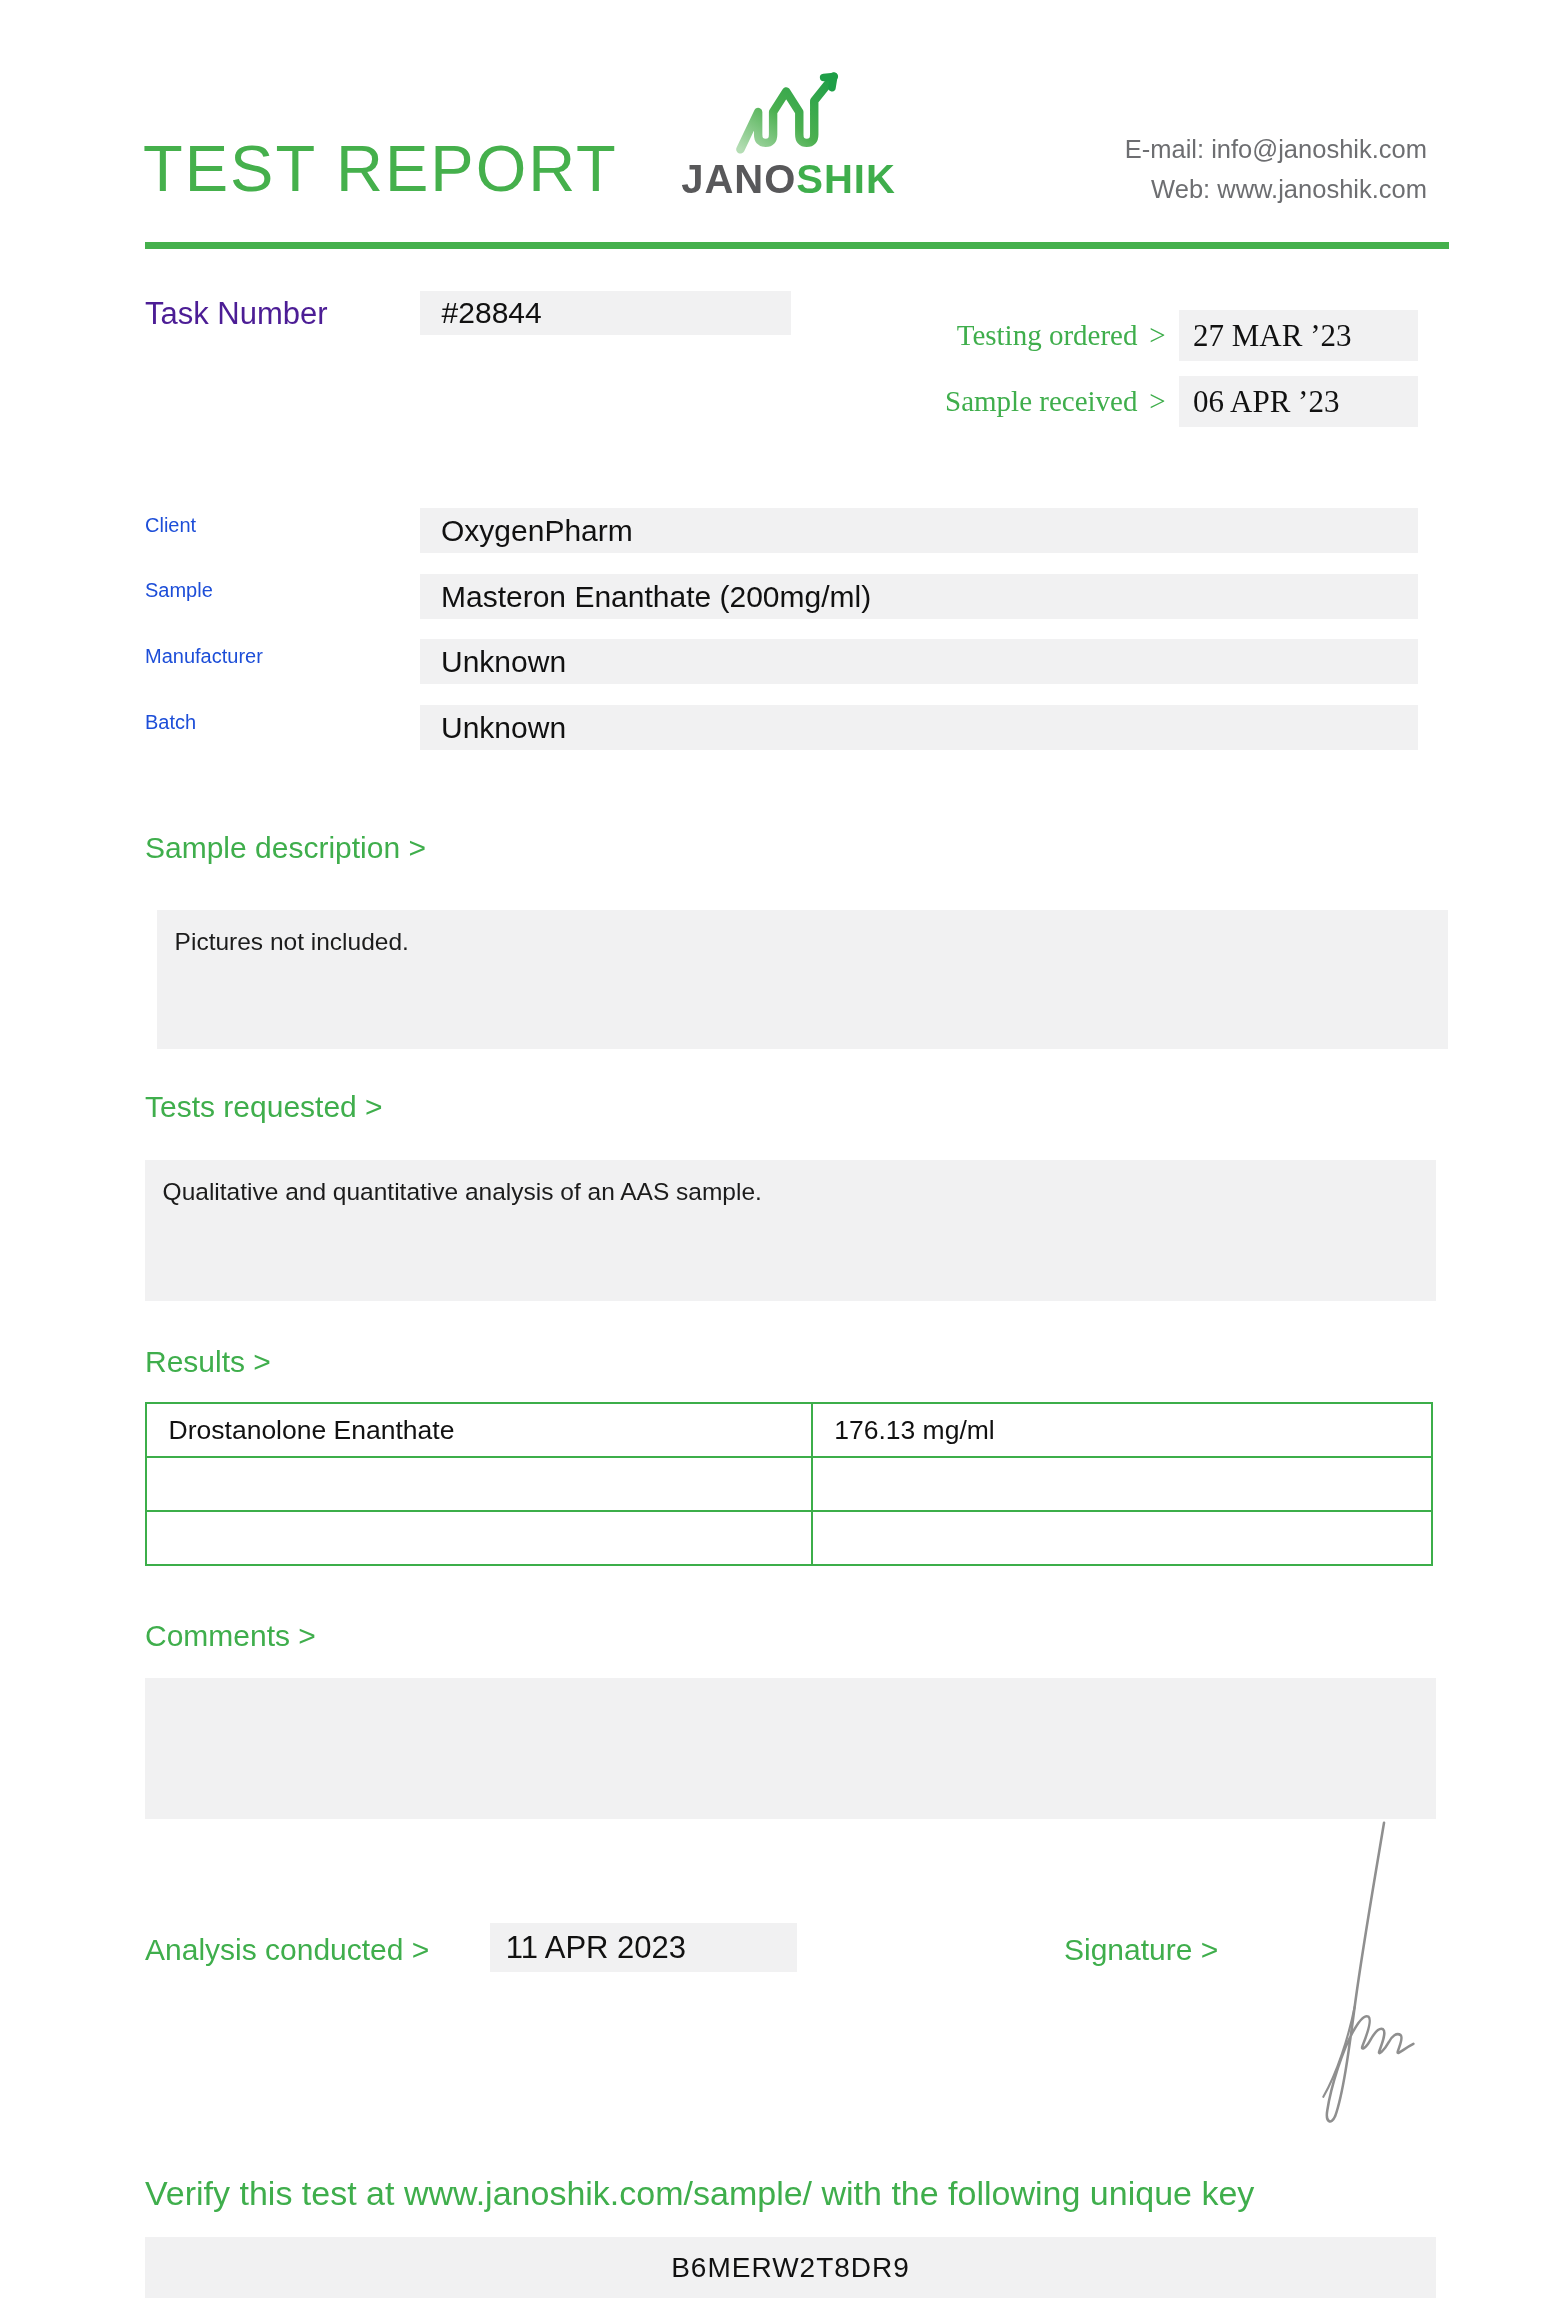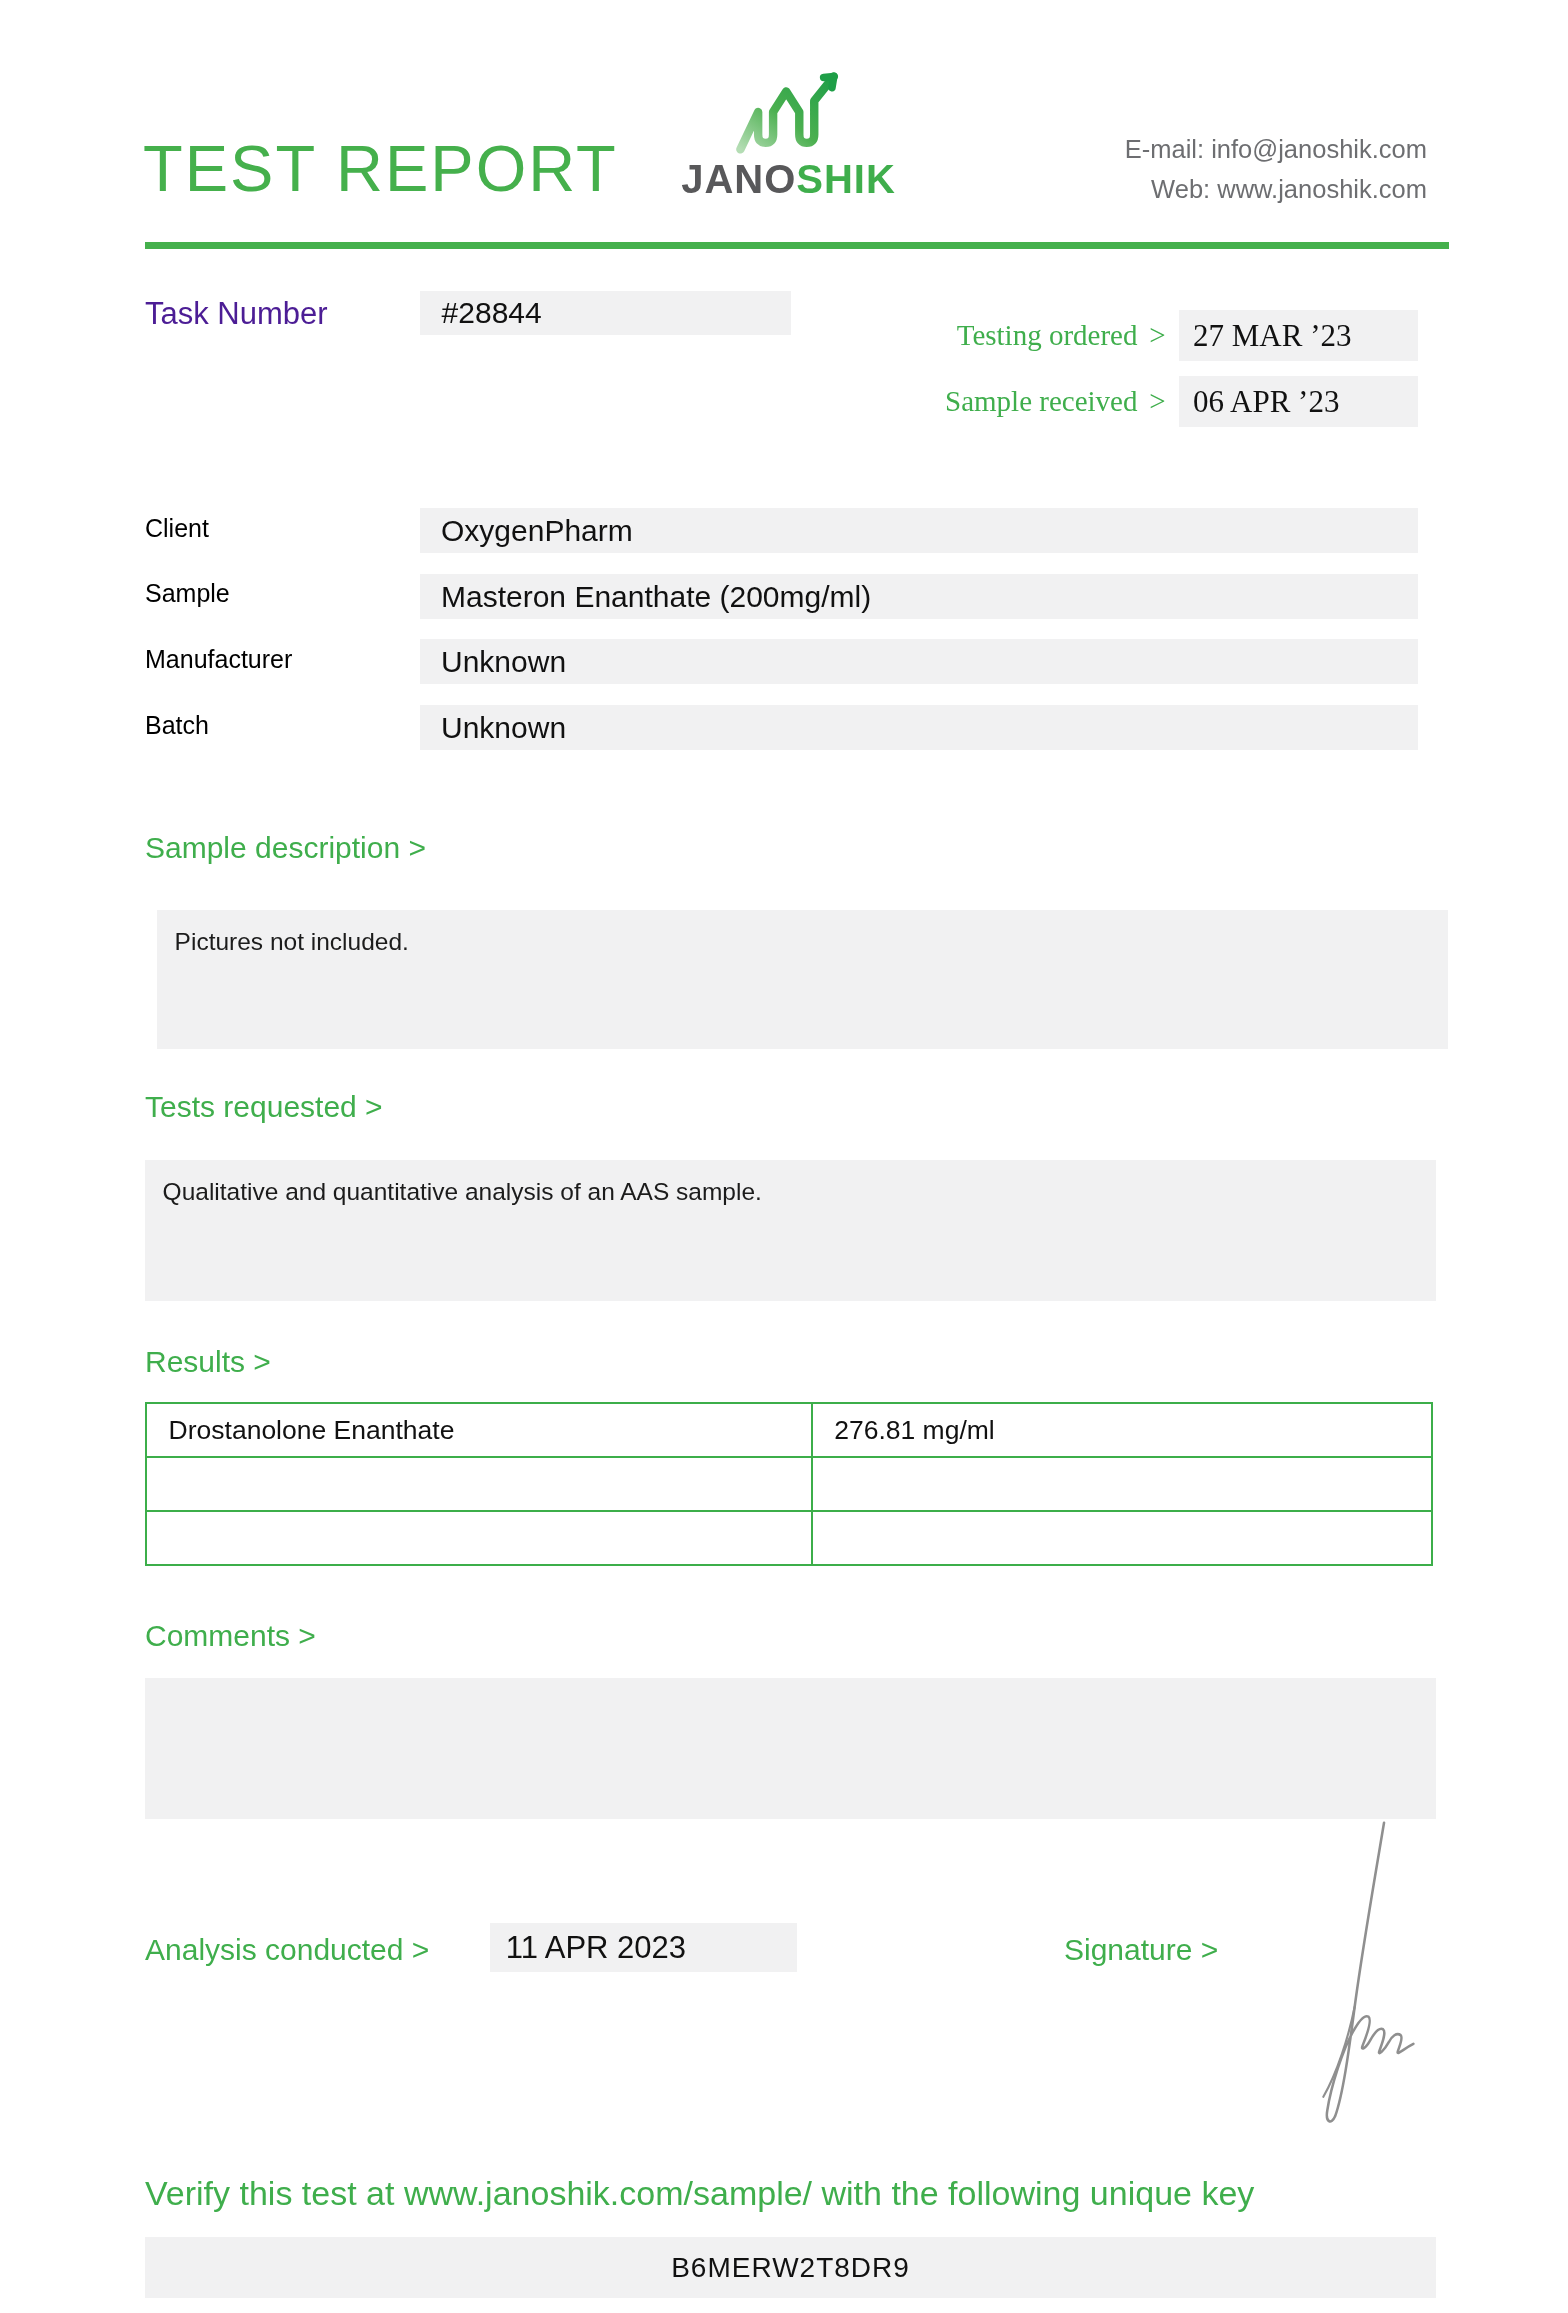--- a/index.html
+++ b/index.html
@@ -36,21 +36,21 @@
   .date-label { font-size:29px; color:#3fae4c; margin-right:11.8px; white-space:nowrap; }
   .date-sep { font-size:29px; color:#3fae4c; margin-right:13.7px; }
   .date-box {
     width:225px; height:51px; background:#f1f1f2; line-height:51px;
     padding-left:13.7px; font-size:31px; font-weight:500; color:#111; white-space:nowrap;
   }
 
   
   .details { position:absolute; left:0; top:508px; width:1568px; }
   .detail-row { position:relative; height:45px; margin-bottom:20.6px; }
-  .detail-label { position:absolute; left:145px; top:5.9px; font-size:25px; color:#000000; }
+  .detail-label { position:absolute; left:145px; top:5.9px; font-size:20px; color:#1d4ed8; }
   .detail-box {
     position:absolute; left:420px; top:0; width:977px; height:45px;
     background:#f1f1f2; line-height:45px; padding-left:21px;
     font-size:30px; font-weight:500; color:#111; white-space:nowrap;
   }
 
   
   .section-heading { position:absolute; left:145px; font-size:30px; color:#3fae4c; white-space:nowrap; }
   .gray-box {
     position:absolute; left:145px; width:1256px; background:#f1f1f2;
@@ -160,21 +160,21 @@
   <div class="gray-box b-sdesc">Pictures not included.</div>
 
   <div class="section-heading h-tests">Tests requested &gt;</div>
   <div class="gray-box b-tests">Qualitative and quantitative analysis of an AAS sample.</div>
 
   <div class="section-heading h-results">Results &gt;</div>
   <table class="results-table">
     <tbody>
       <tr>
         <td class="c1">Drostanolone Enanthate</td>
-        <td>276.81 mg/ml</td>
+        <td>176.13 mg/ml</td>
       </tr>
       <tr>
         <td class="c1"></td>
         <td></td>
       </tr>
       <tr>
         <td class="c1"></td>
         <td></td>
       </tr>
     </tbody>

